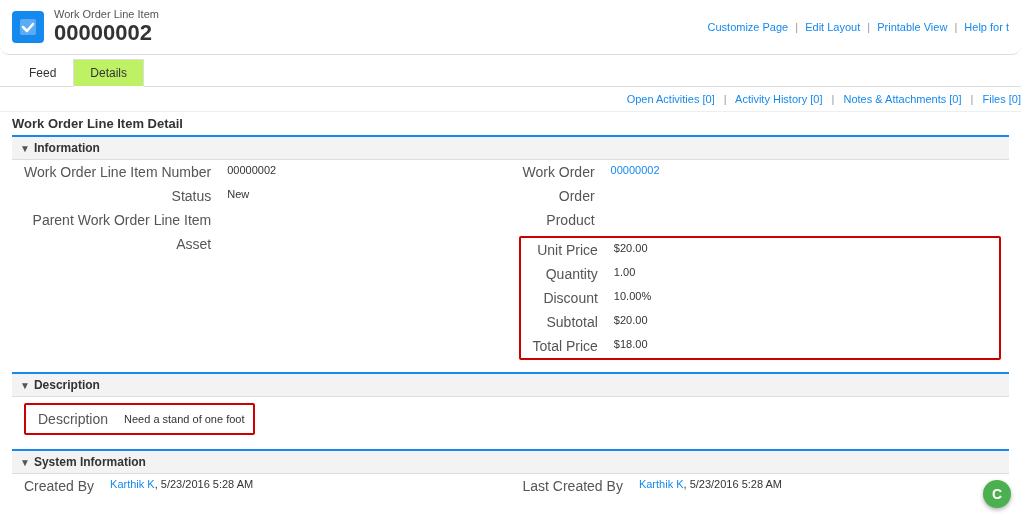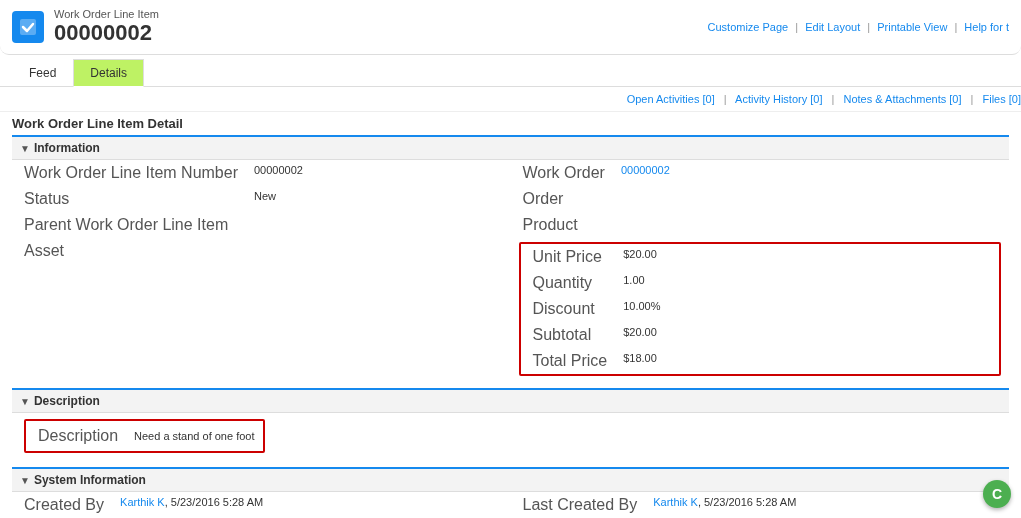--- a/index.html
+++ b/index.html
@@ -100,24 +100,24 @@
       align-items: center;
       gap: 4px;
       border-bottom: 1px solid #ddd;
     }
     .triangle { font-size: 10px; color: #555; }
     .detail-col {
       display: grid;
       grid-template-columns: auto 1fr;
     }
     .field-label {
-      text-align: left;
+      text-align: right;
       padding: 4px 8px 4px 12px;
       color: #555;
-      font-size: 16px;
+      font-size: 14px;
       white-space: nowrap;
     }
     .field-value {
       padding: 4px 8px;
       font-size: 11px;
       color: #333;
     }
     .field-value a { color: #1589ee; text-decoration: none; }
 
     .highlight-box {

